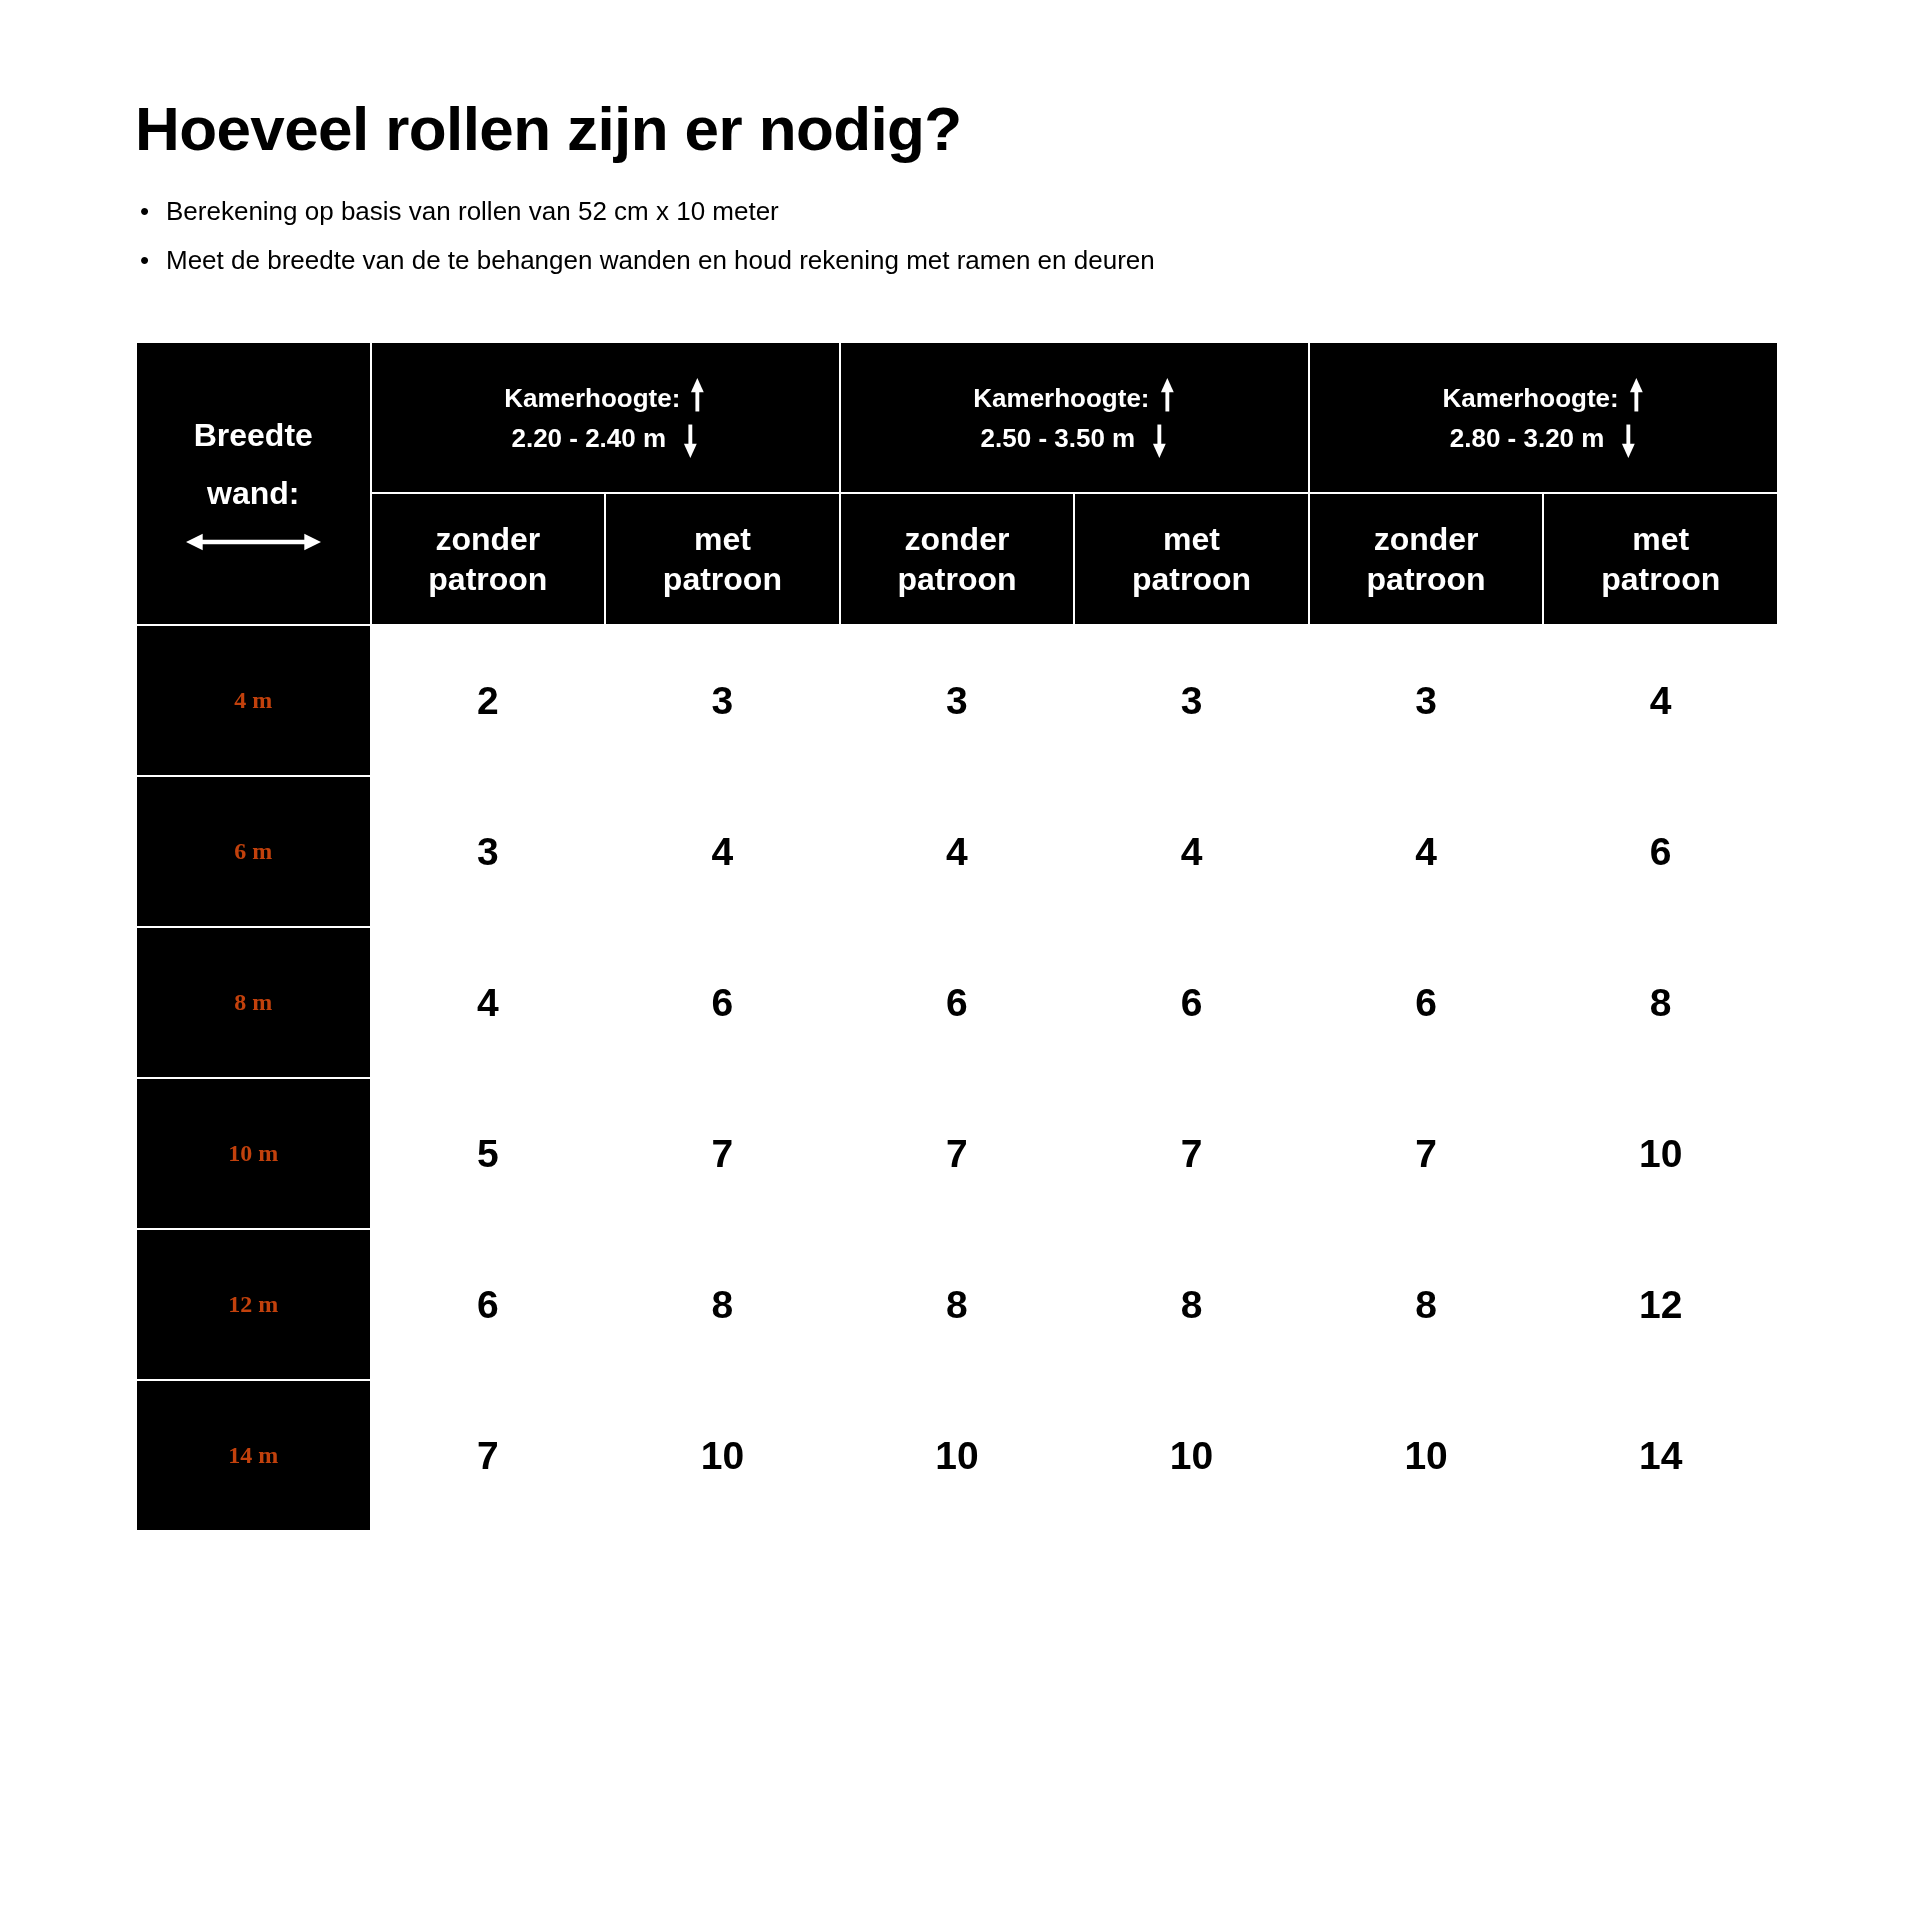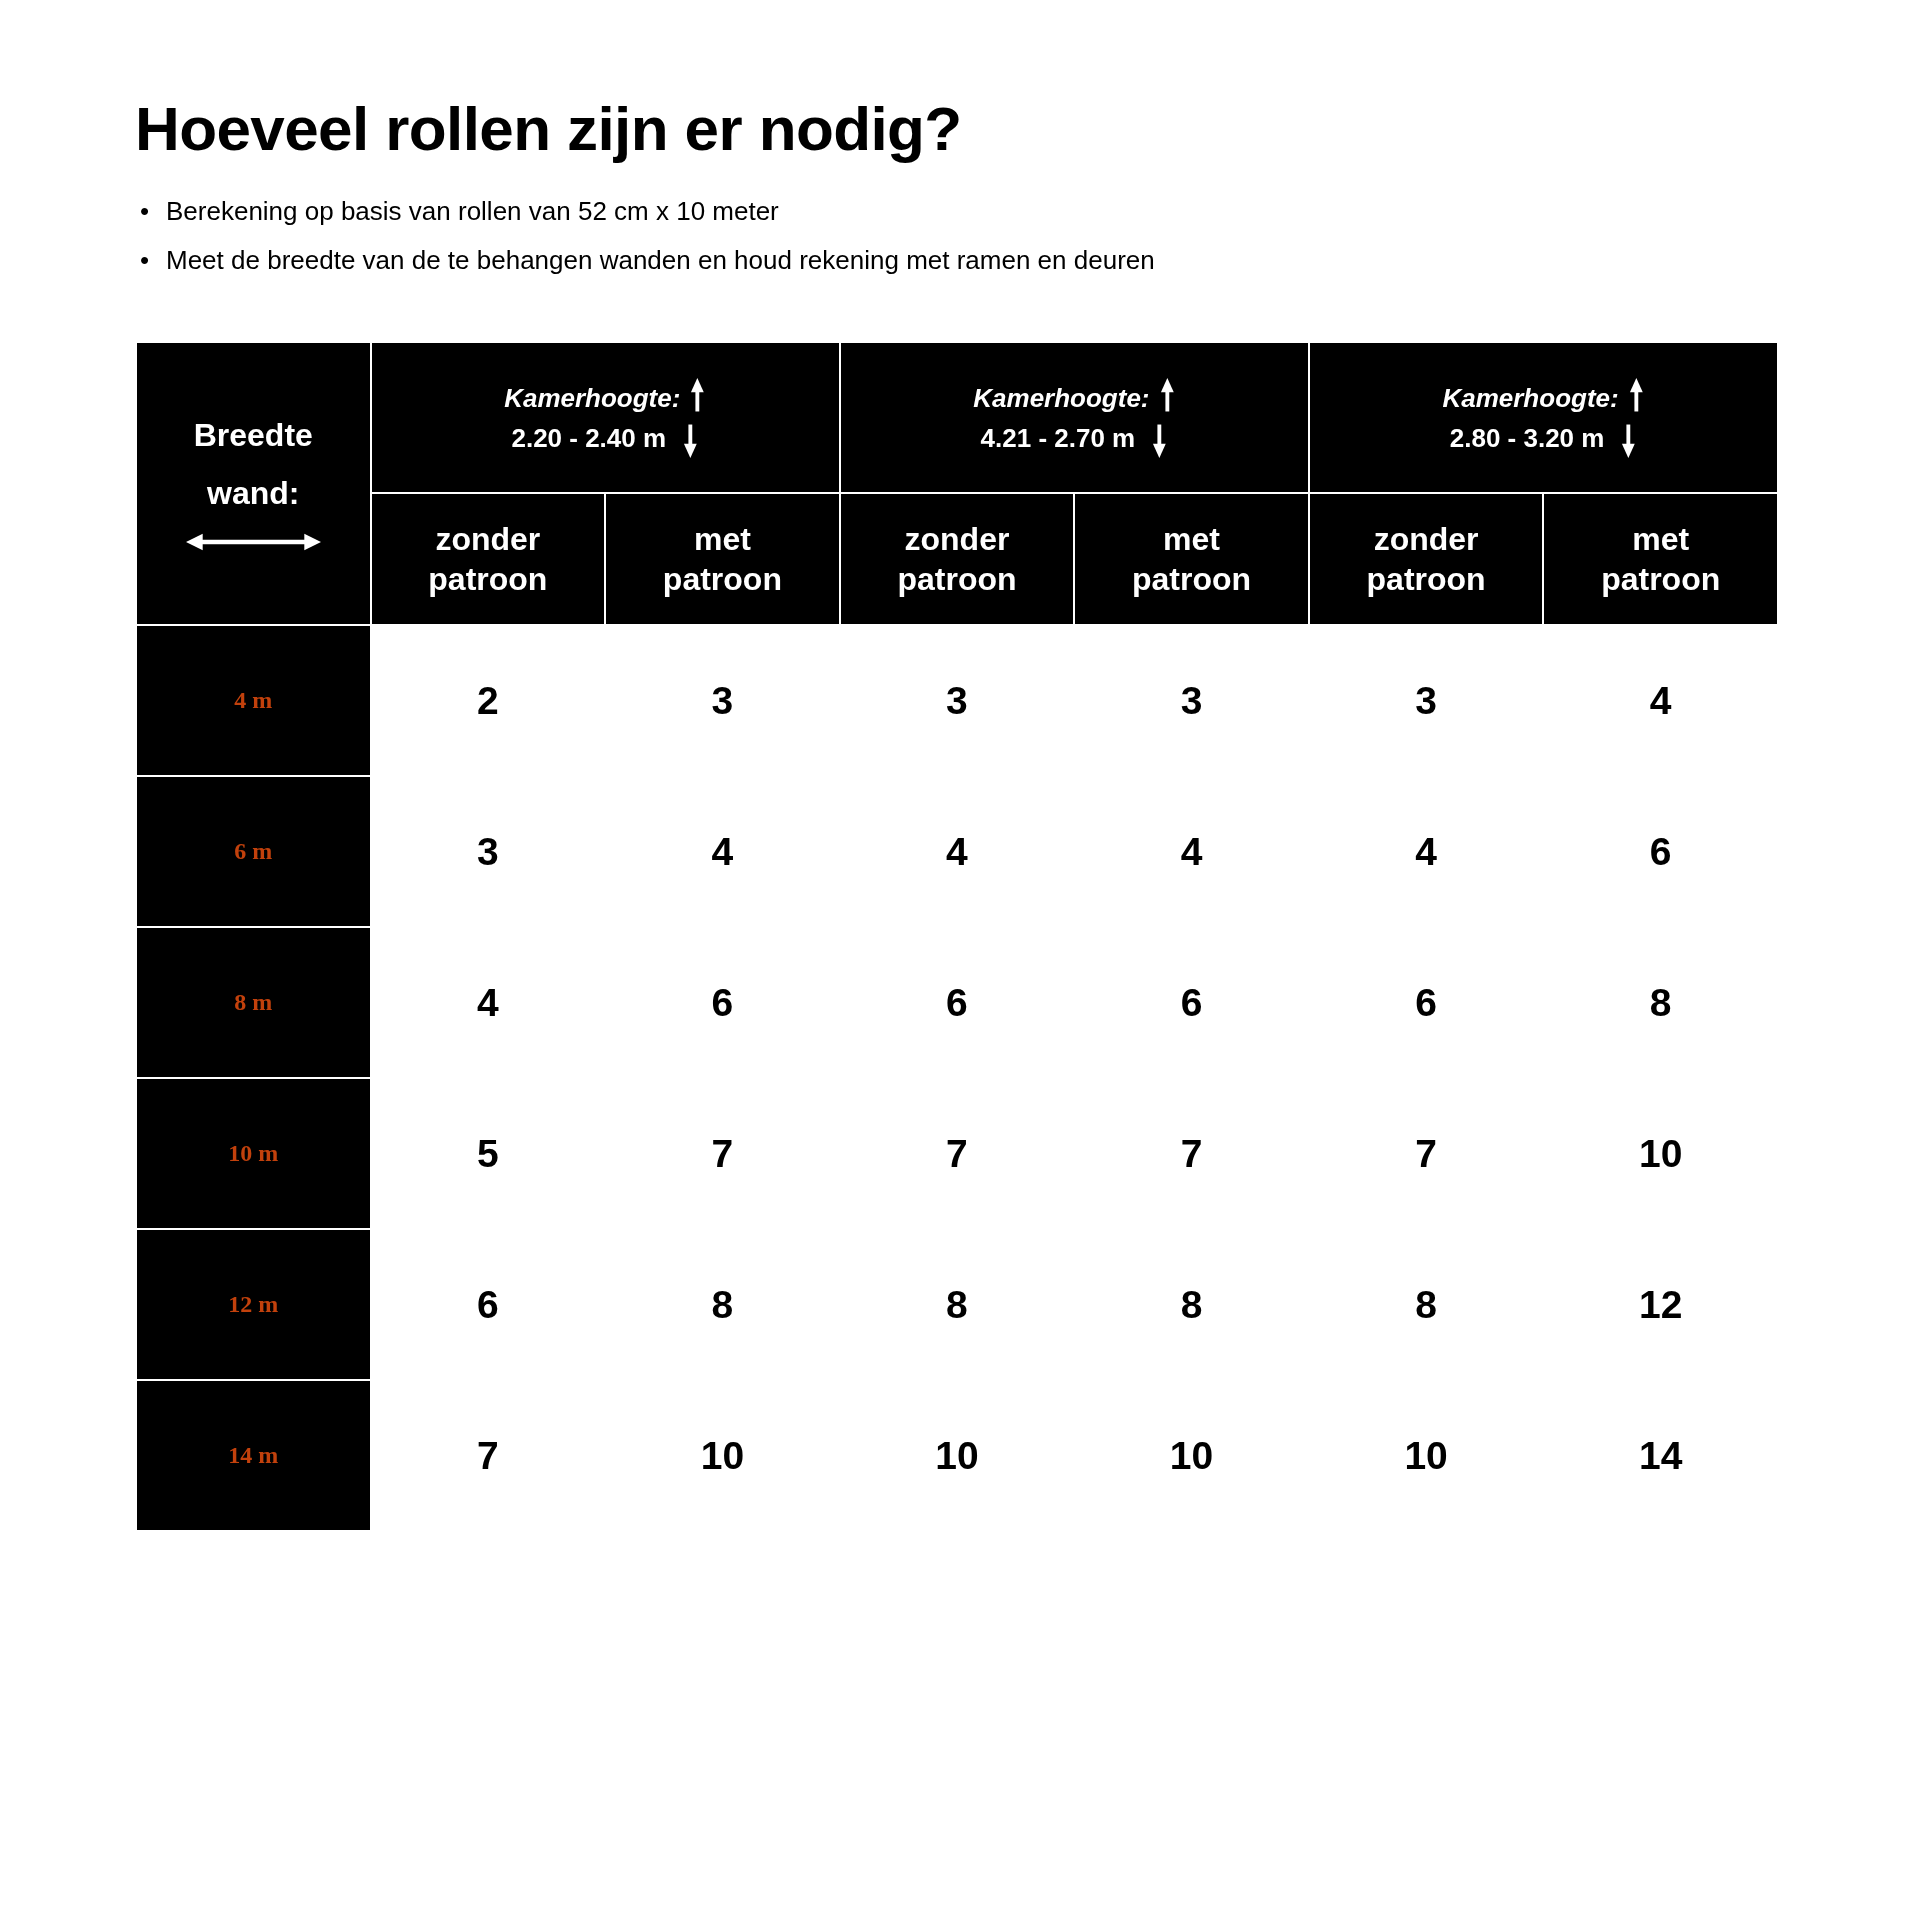--- a/index.html
+++ b/index.html
@@ -69,21 +69,20 @@
     height: 151px;
     font-size: 26px;
     padding: 0 6.4px;
   }
   .hdr-group .grp-line1 {
     display: inline-flex;
     align-items: center;
     gap: 9px;
     justify-content: center;
     white-space: nowrap;
-    font-style: italic;
   }
   .hdr-group .grp-line2 {
     display: inline-flex;
     align-items: center;
     gap: 16px;
     justify-content: center;
     white-space: nowrap;
   }
   .hdr-sub {
     height: 132px;
@@ -184,21 +183,21 @@
             <span class="grp-line1">
               <span>Kamerhoogte:</span>
               <svg class="arrow-v" viewBox="0 0 26 62">
                 <line x1="13" y1="10" x2="13" y2="52" stroke="#ffffff" stroke-width="6"></line>
                 <polygon points="13,0 3,22 23,22" fill="#ffffff"></polygon>
               </svg>
             </span>
           </div>
           <div>
             <span class="grp-line2">
-              <span>4.21 - 2.70 m</span>
+              <span>2.50 - 3.50 m</span>
               <svg class="arrow-v" viewBox="0 0 26 62">
                 <line x1="13" y1="10" x2="13" y2="52" stroke="#ffffff" stroke-width="6"></line>
                 <polygon points="13,62 3,40 23,40" fill="#ffffff"></polygon>
               </svg>
             </span>
           </div>
         </th>
         <th class="hdr hdr-group" colspan="2">
           <div>
             <span class="grp-line1">

